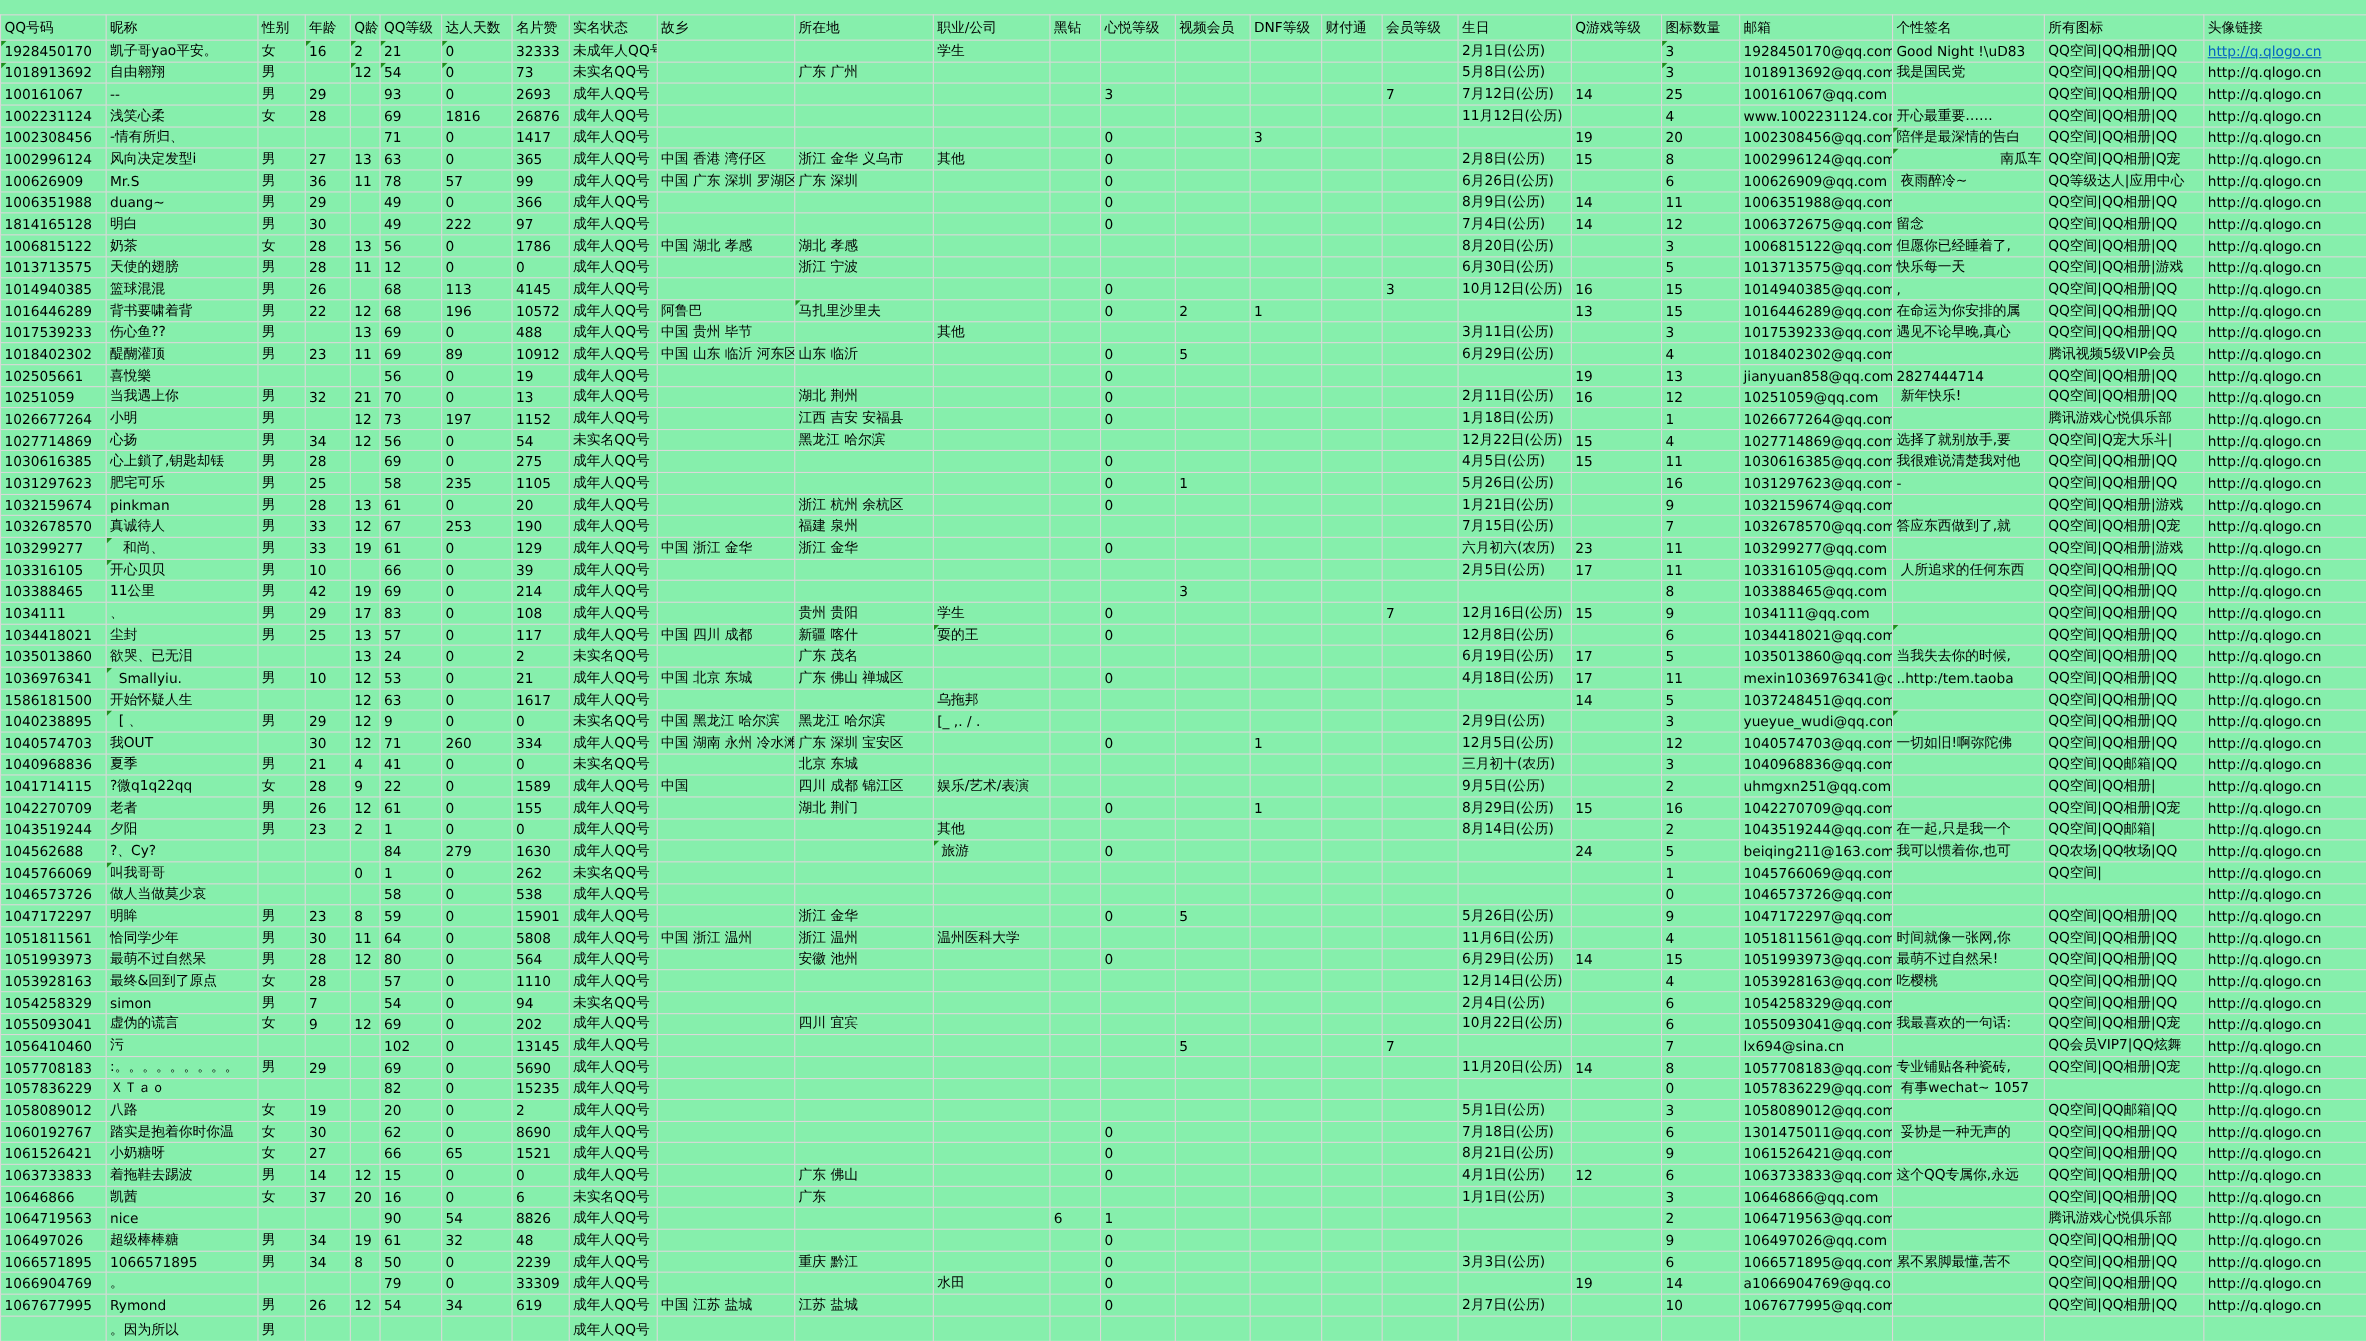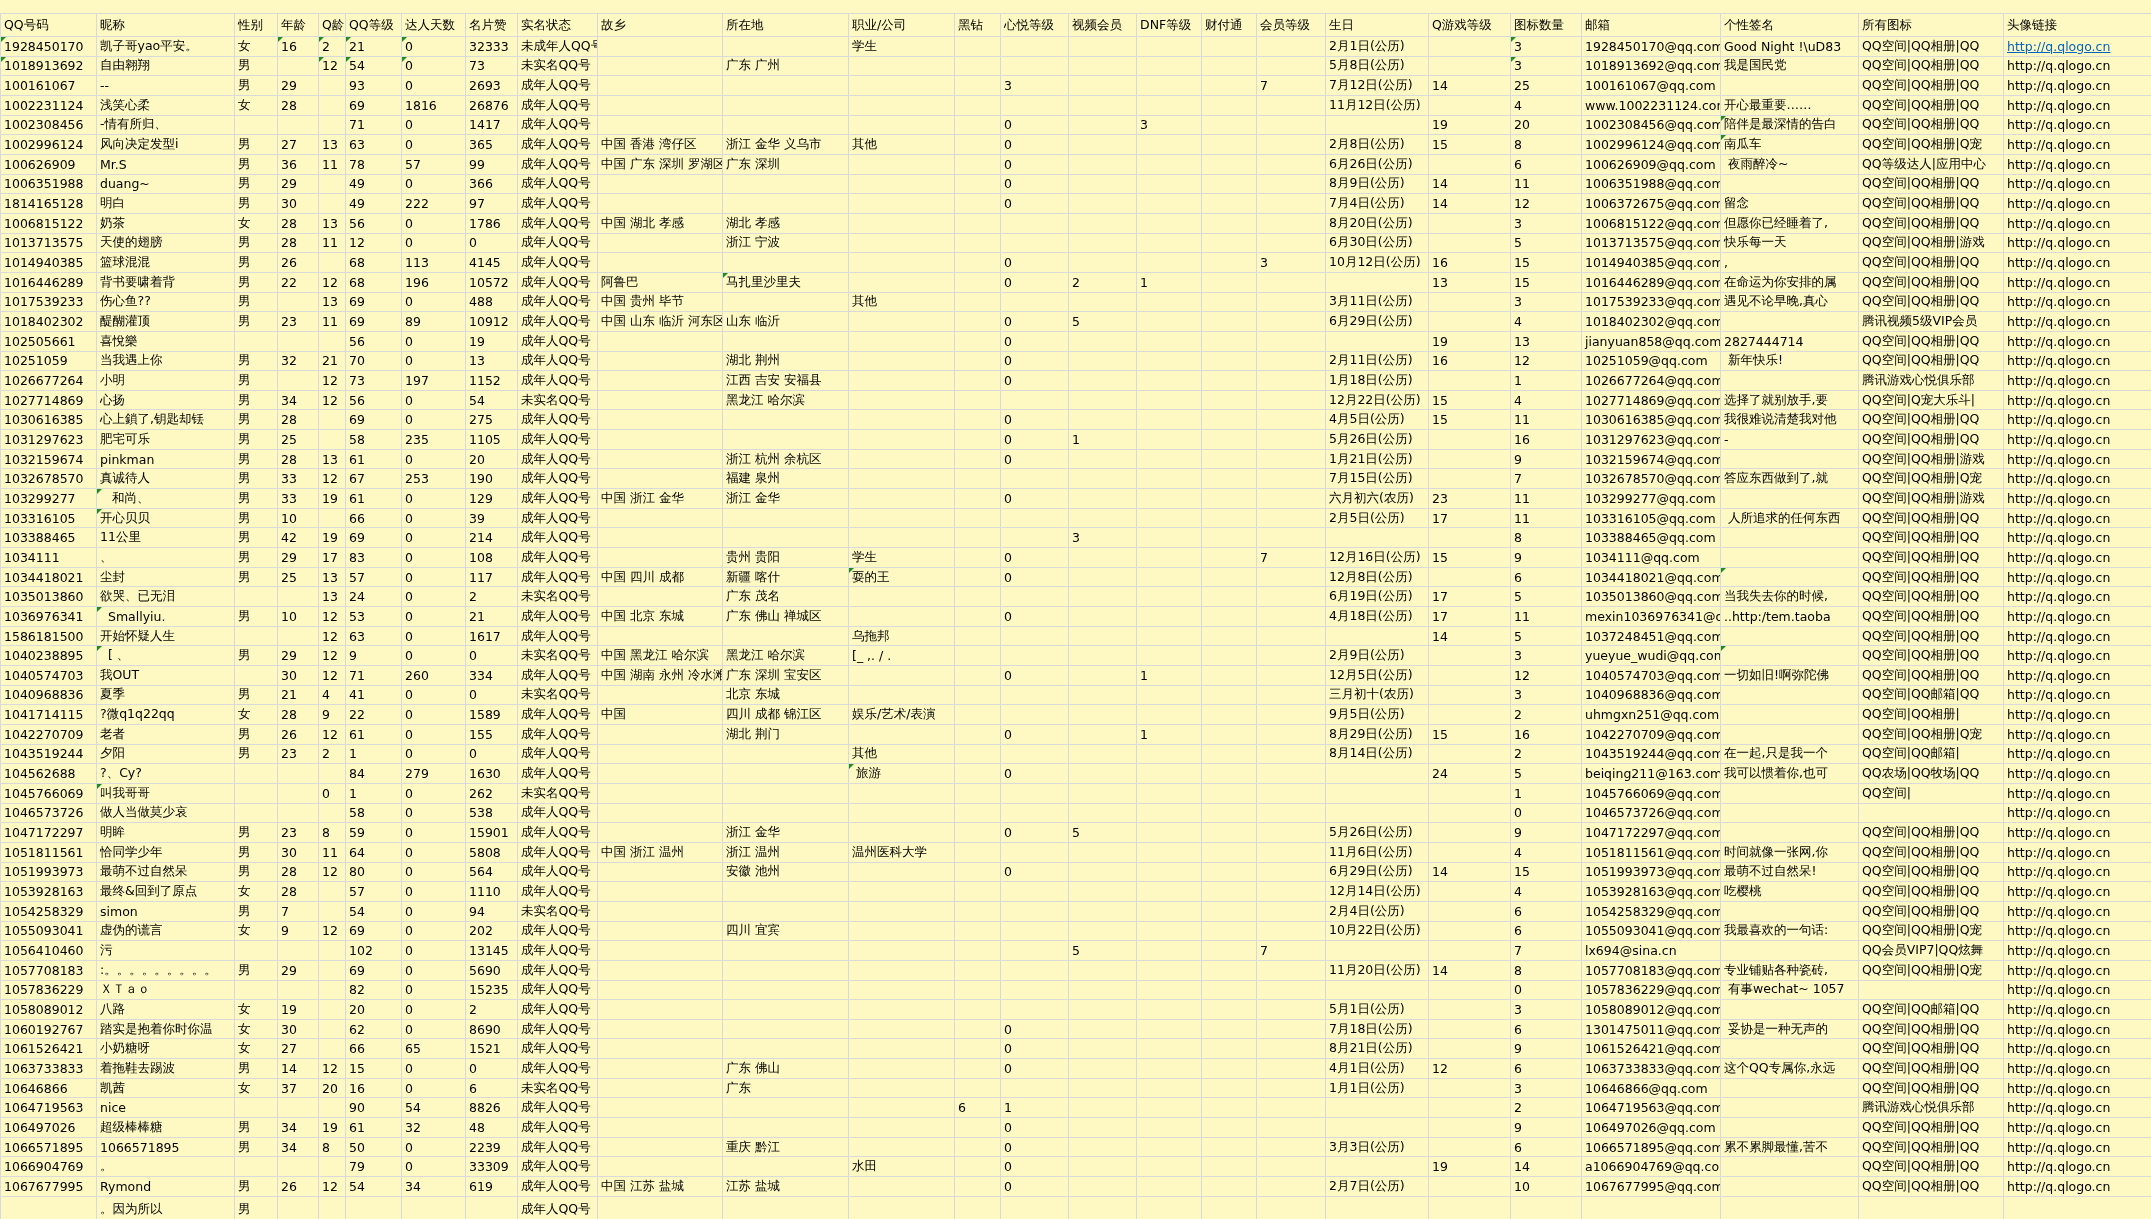--- a/index.html
+++ b/index.html
@@ -1,33 +1,33 @@
 <!DOCTYPE html>
 <html><head>
 <meta charset="utf-8">
 <style>
   html,body{margin:0;padding:0;background:#fff;}
   #sheet{
-    position:relative;width:2151px;height:1219px;overflow:hidden;background:#fef9c3;
+    position:relative;width:2151px;height:1219px;overflow:hidden;background:#86efac;
     font-family:"DejaVu Sans","Liberation Sans",sans-serif;font-size:12.5px;color:#000;
   }
   table{border-collapse:collapse;table-layout:fixed;margin-top:13px;width:2151px;}
   th,td{
     border:1px solid #d9d9d9;box-sizing:border-box;height:19.66px;
     padding:0 0 0 3px;overflow:hidden;white-space:pre;text-align:left;
     vertical-align:middle;font-weight:normal;position:relative;
   }
   thead th{height:23px;}
   tr.partial td{height:24px;vertical-align:top;line-height:24px;}
   td.gm::after{
     content:"";position:absolute;top:0;left:0;width:0;height:0;
     border-left:5px solid #1e8f1e;border-bottom:5px solid transparent;
   }
   td.lnk{color:#0563c1;text-decoration:underline;}
-  td.ra{text-align:left;padding-right:2px;}
+  td.ra{text-align:right;padding-right:2px;}
 </style>
 </head>
 <body>
 
 <div id="sheet">
   <table>
     <colgroup>
         <col style="width: 96px;">
         <col style="width: 138px;">
         <col style="width: 43px;">

